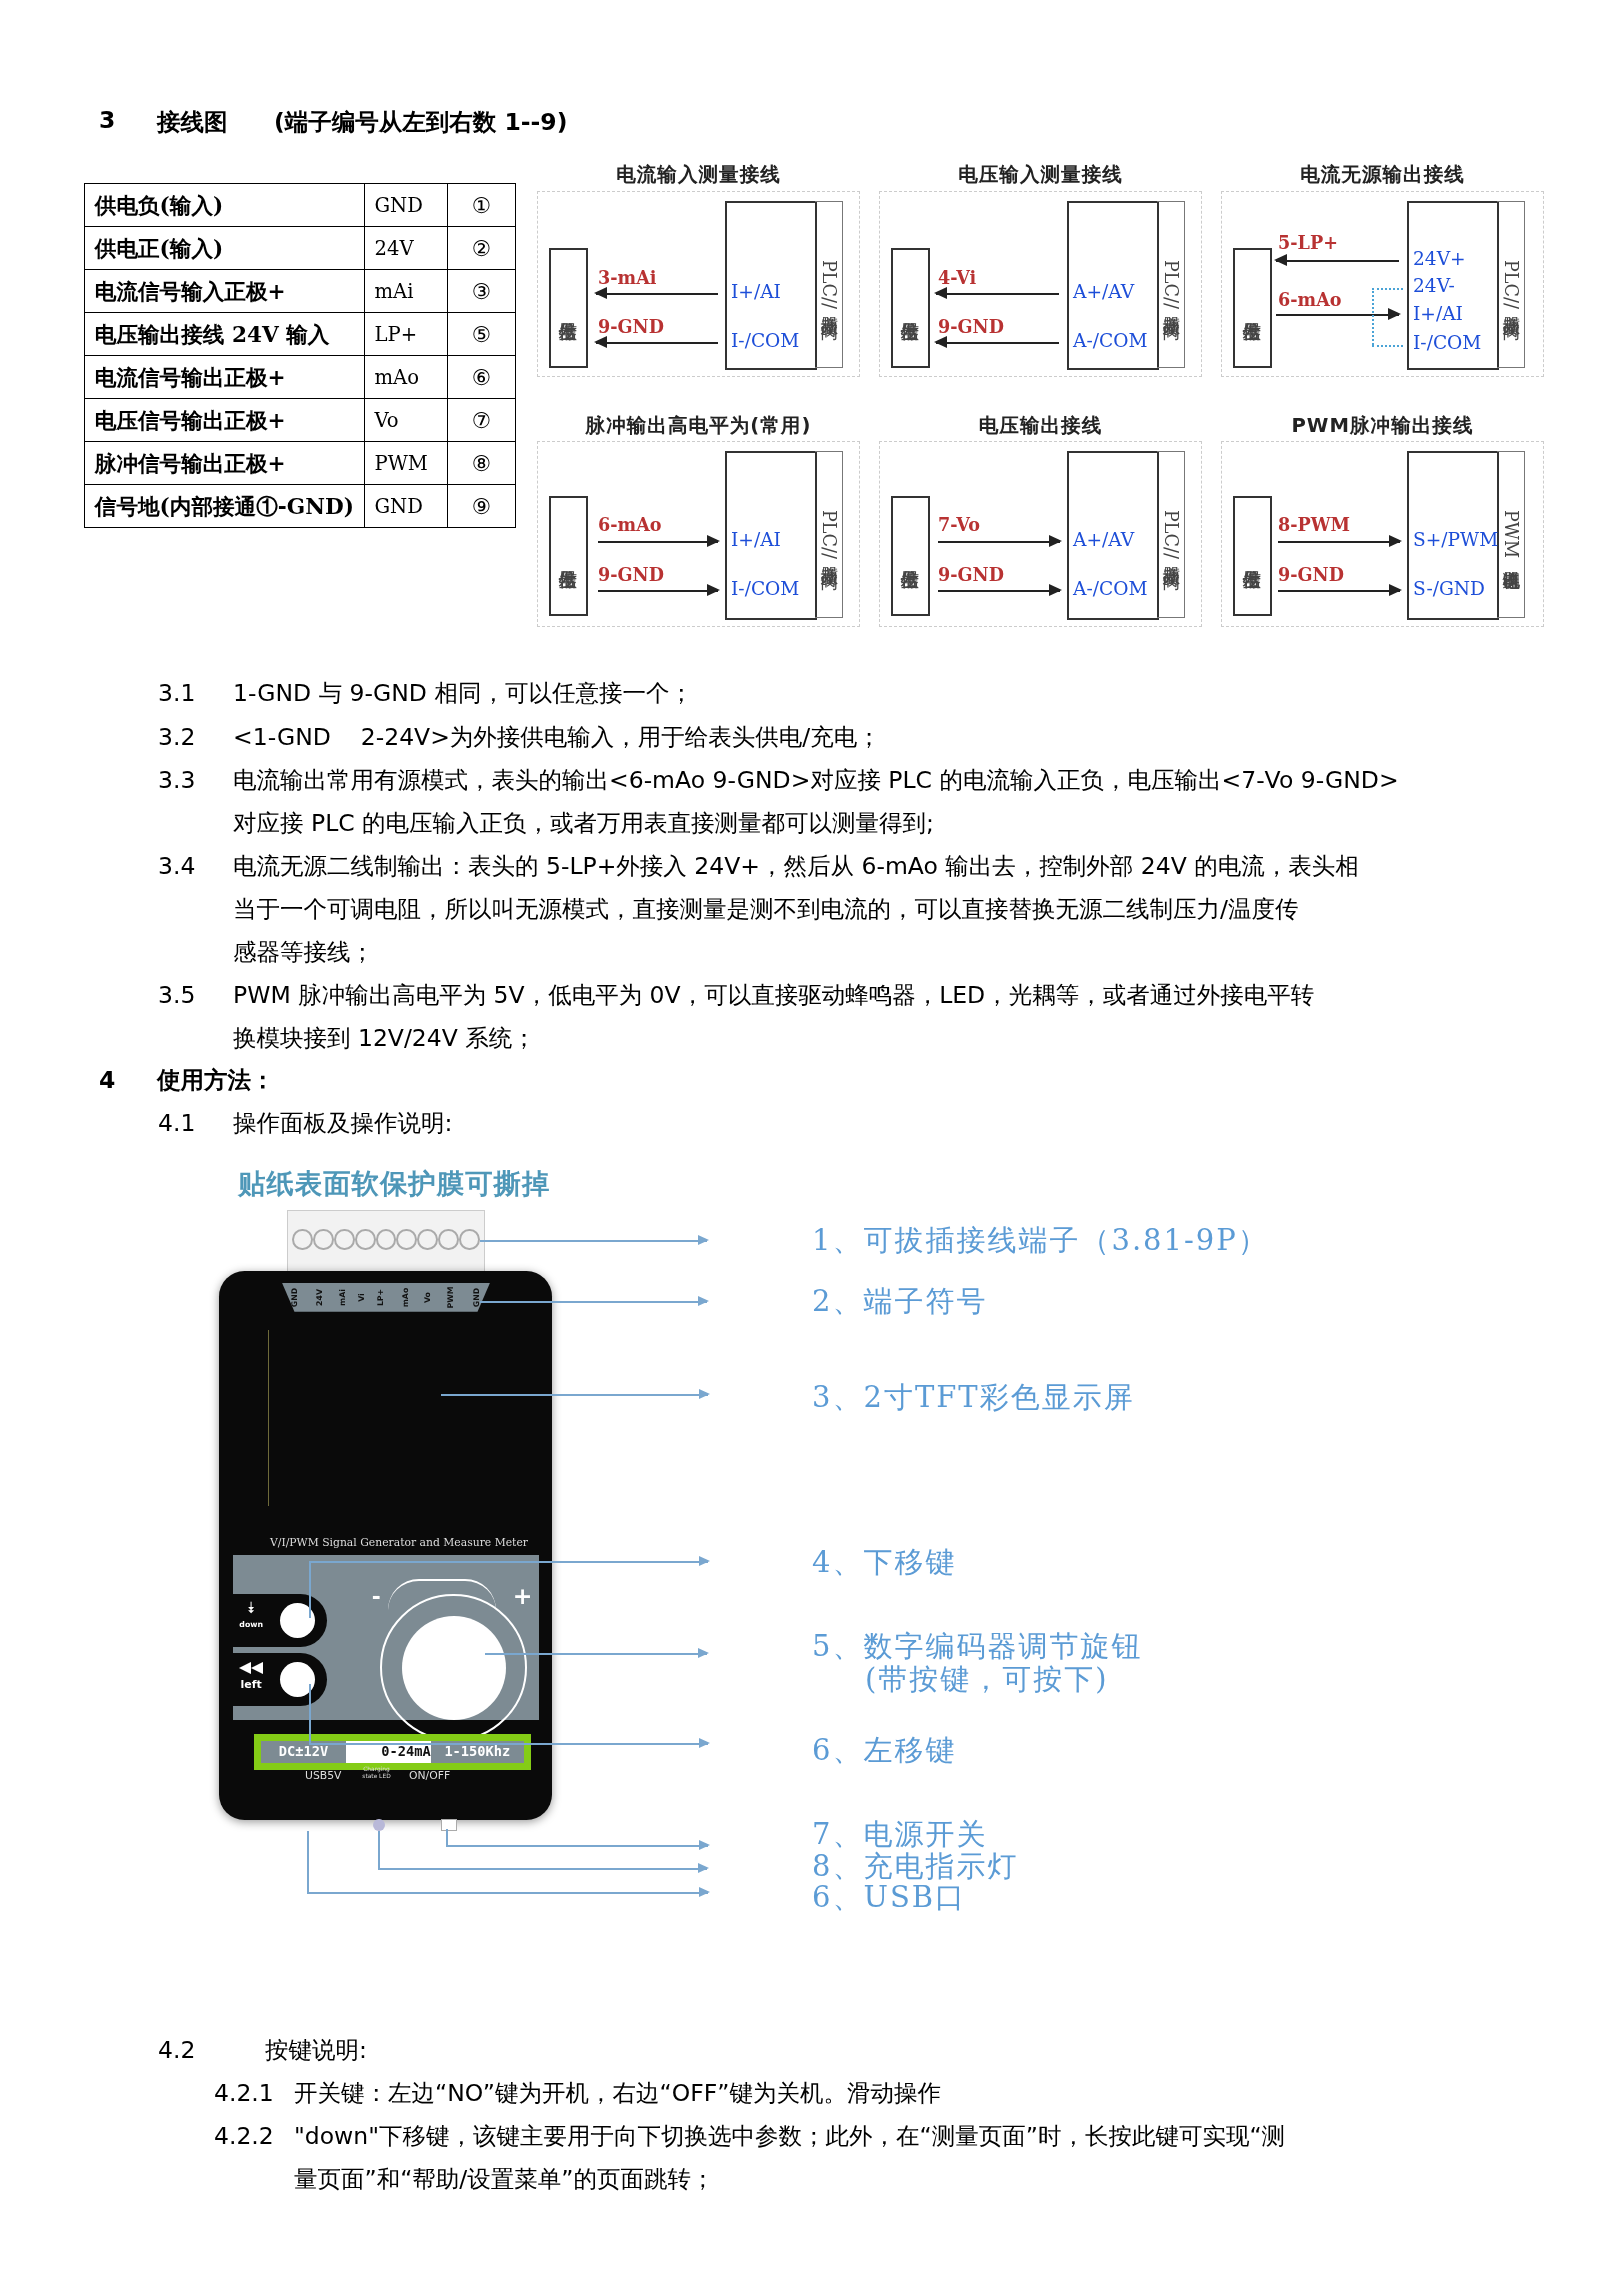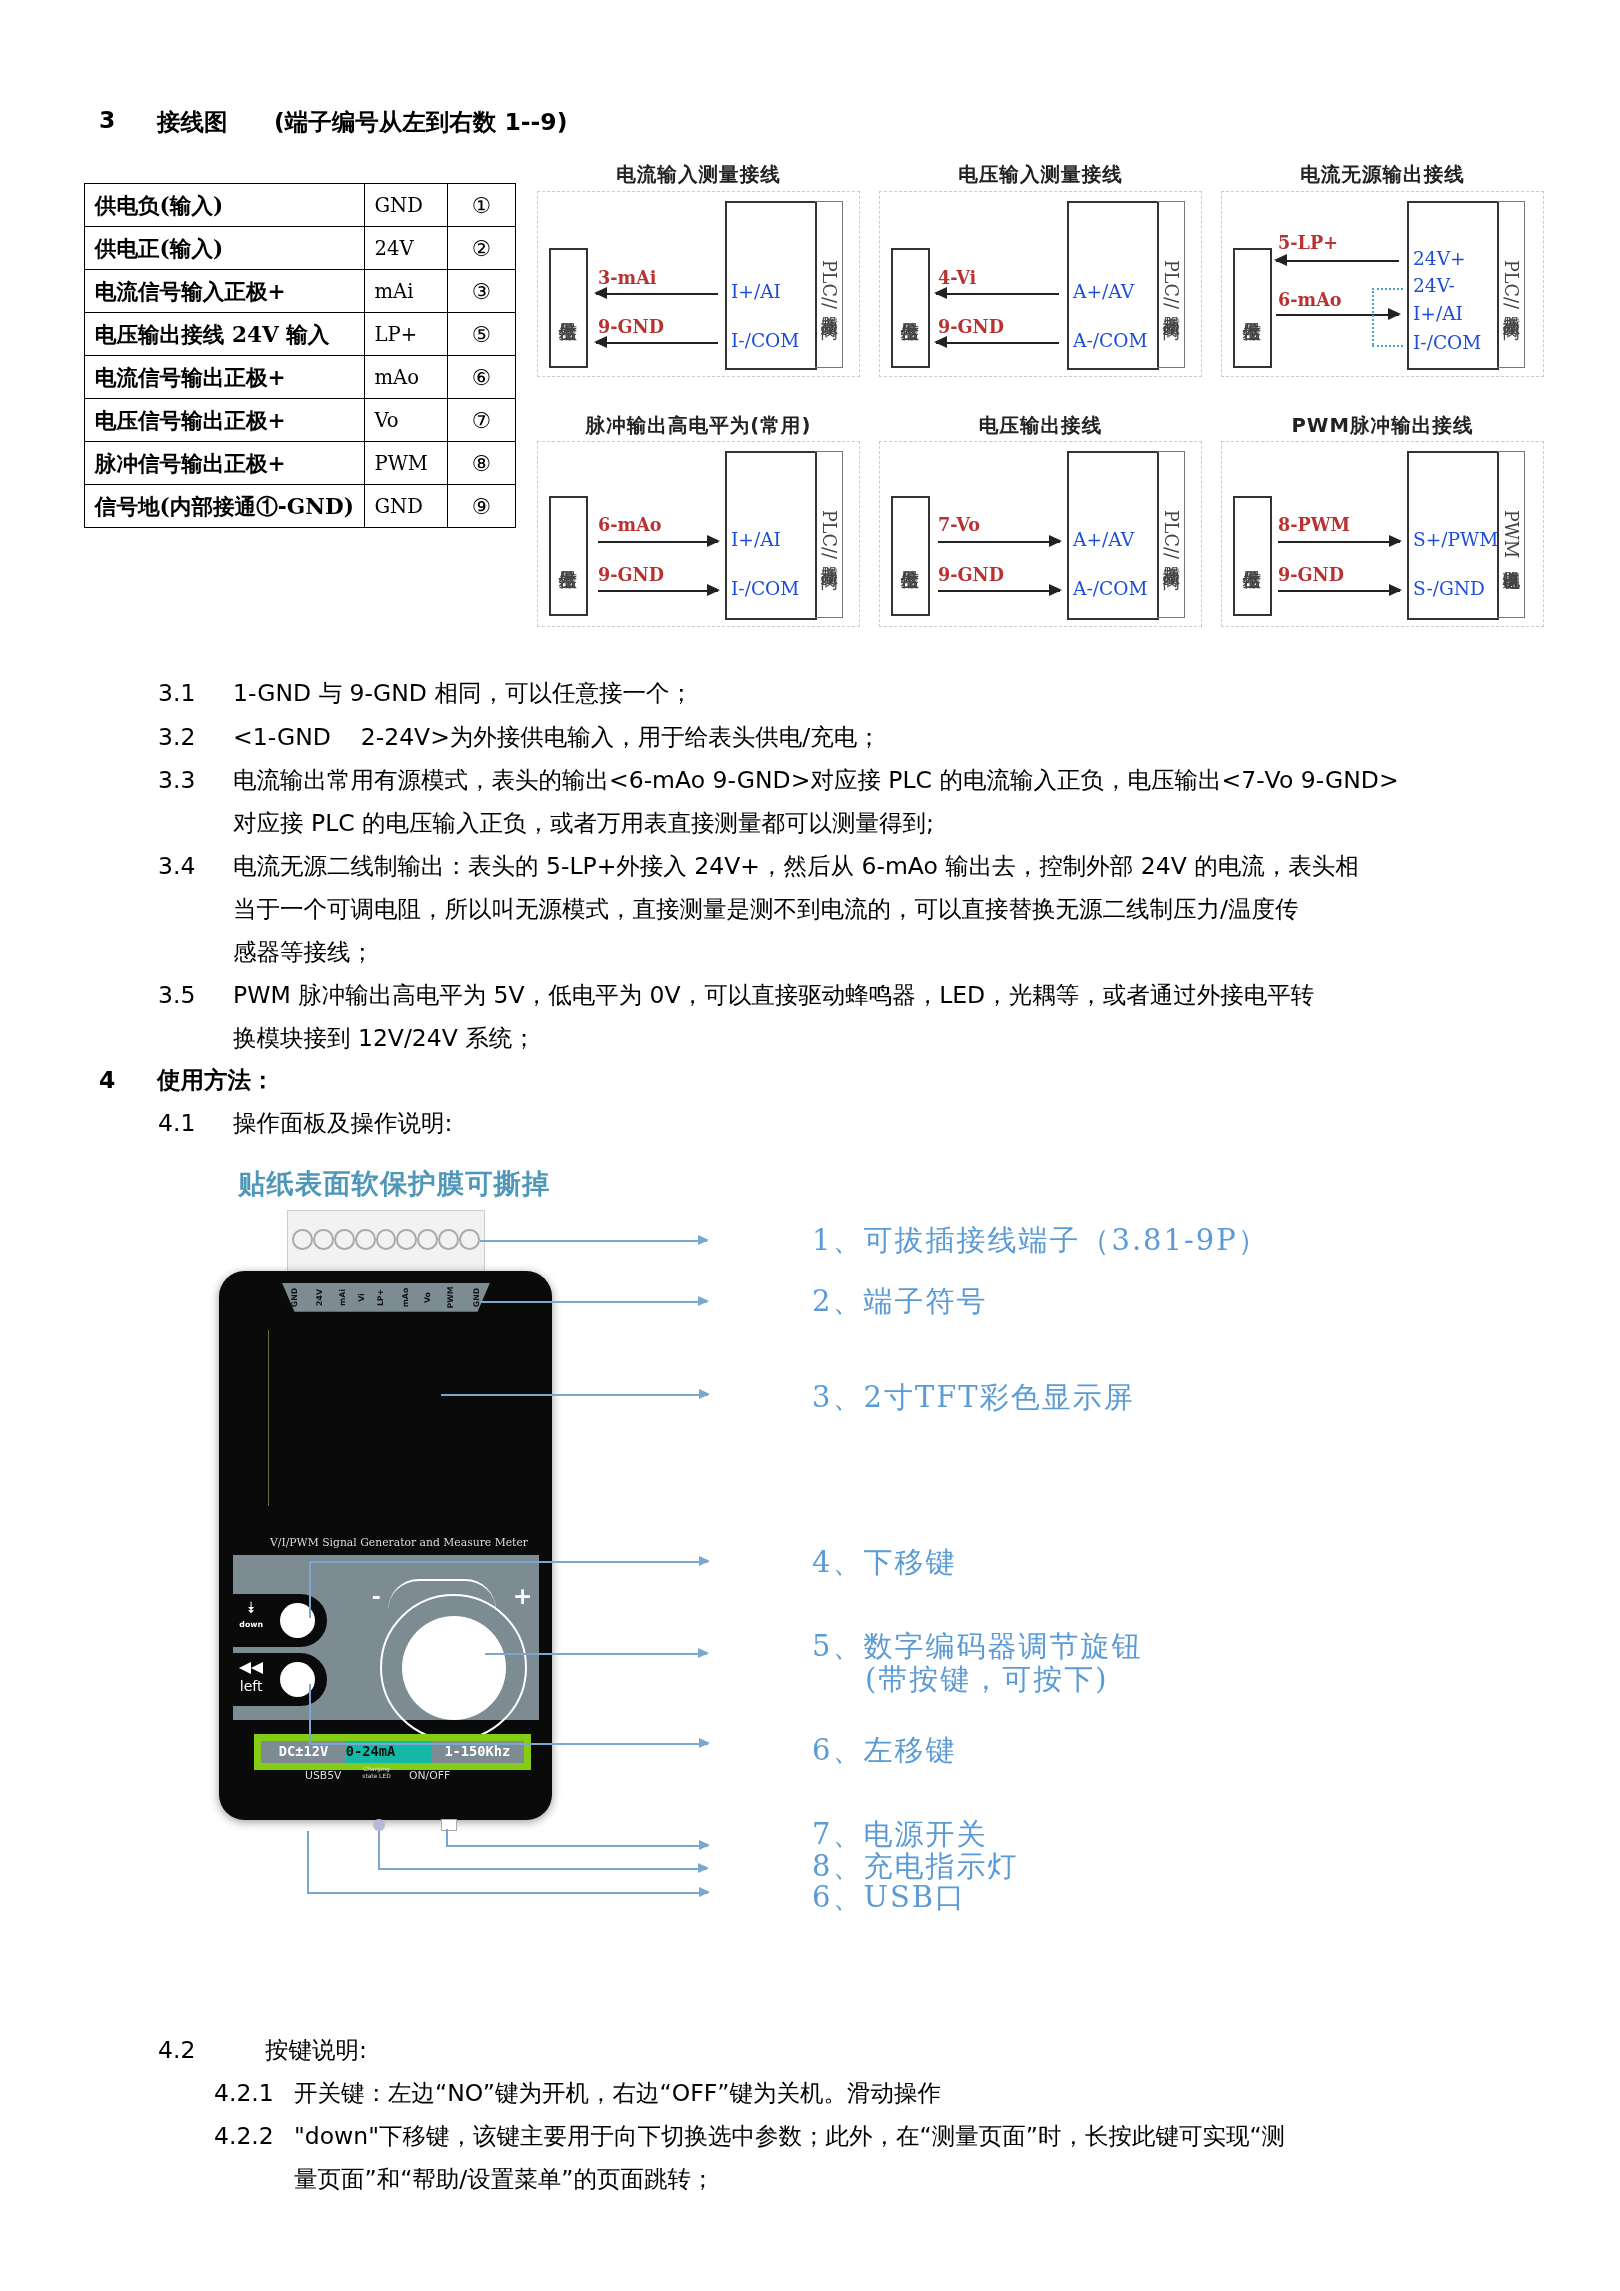--- a/index.html
+++ b/index.html
@@ -230,33 +230,33 @@
 
   <div class="abs" style="left:49px;top:59px;width:235px;height:176px;border-left:1px solid #6e6a3a;"></div>
   <div class="abs" style="left:0;top:265px;width:360px;text-align:center;font-family:'DejaVu Serif',serif;font-size:10.8px;color:#ddd;">V/I/PWM Signal Generator and Measure Meter</div>
 
   <div class="abs" style="left:13.7px;top:284px;width:306px;height:165px;background:#7d8b93;">
     <div class="abs" style="left:-13.7px;top:39px;width:108px;height:53px;background:#0a0a0a;border-radius:0 26.5px 26.5px 0;"></div>
     <div class="abs" style="left:-13.7px;top:98px;width:108px;height:53px;background:#0a0a0a;border-radius:0 26.5px 26.5px 0;"></div>
     <div class="abs" style="left:3.9px;top:45px;width:29px;text-align:center;color:#fff;font-size:15.7px;line-height:15.7px;">⯯</div>
     <div class="abs" style="left:2px;top:65px;width:33px;text-align:center;color:#fff;font-size:7.8px;font-weight:bold;">down</div>
     <div class="abs" style="left:3.9px;top:104px;width:29px;text-align:center;color:#fff;font-size:15.7px;line-height:15.7px;">◀◀</div>
-    <div class="abs" style="left:2px;top:123px;width:33px;text-align:center;color:#fff;font-size:14px;font-weight:normal;">left</div>
+    <div class="abs" style="left:2px;top:123px;width:33px;text-align:center;color:#fff;font-size:11px;font-weight:bold;">left</div>
     <div class="abs" style="left:47px;top:48px;width:35px;height:35px;background:#fff;border-radius:50%;"></div>
     <div class="abs" style="left:47px;top:107px;width:35px;height:35px;background:#fff;border-radius:50%;"></div>
     <div class="abs" style="left:139px;top:29px;color:#fff;font-size:21.6px;font-weight:bold;">-</div>
     <div class="abs" style="left:280px;top:27.4px;color:#fff;font-size:23.5px;font-weight:bold;">+</div>
     <div class="abs" style="left:155px;top:23.5px;width:108px;height:29px;border-top:2px solid #fff;border-radius:59px 59px 0 0;"></div>
     <div class="abs" style="left:147px;top:39px;width:147px;height:147px;border:2.9px solid #fff;border-radius:50%;box-sizing:border-box;top:39px;"></div>
     <div class="abs" style="left:169px;top:61px;width:104px;height:104px;background:#fff;border-radius:50%;"></div>
   </div>
 
   <div class="abs" style="left:35px;top:463px;width:263px;height:21.6px;border:7px solid #84cc16;display:flex;font-family:'DejaVu Sans Mono',monospace;font-size:13.7px;font-weight:bold;">
     <span style="flex:1;color:#fff;background:#7d8b93;text-align:center;line-height:21.6px;">DC±12V</span>
-    <span style="flex:1;color:#111;background:#14b8a6;text-align:left;line-height:21.6px;">0-24mA</span>
+    <span style="flex:1;color:#111;background:#ffffff;text-align:right;line-height:21.6px;">0-24mA</span>
     <span style="flex:1.1;color:#fff;background:#7d8b93;text-align:center;line-height:21.6px;">1-150Khz</span>
   </div>
   <div class="abs" style="left:86px;top:498px;color:#ddd;font-size:10.8px;">USB5V</div>
   <div class="abs" style="left:143px;top:495px;width:29px;color:#ddd;font-size:5.9px;text-align:center;line-height:6.9px;">Charging state LED</div>
   <div class="abs" style="left:190px;top:498px;color:#ddd;font-size:10.8px;">ON/OFF</div>
 </div>
 <div class="abs" style="left:373px;top:1819px;width:11.8px;height:11.8px;border-radius:50%;background:#b8b8d8;"></div>
 <div class="abs" style="left:441px;top:1819px;width:13.7px;height:9.8px;border:1px solid #aaa;background:#fff;"></div>
 
 <div class="cline arr" style="left:480px;top:1240px;width:227px;"></div>

